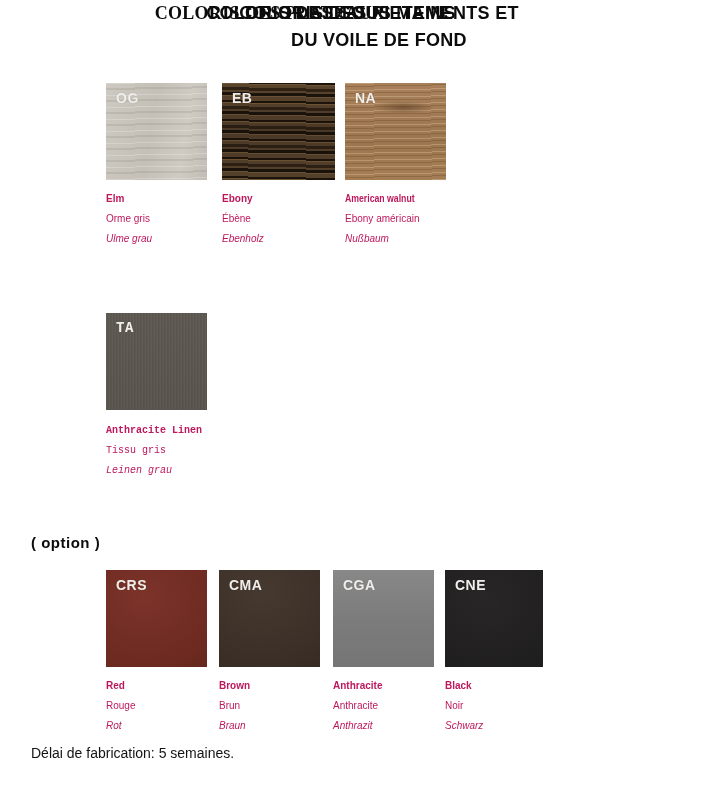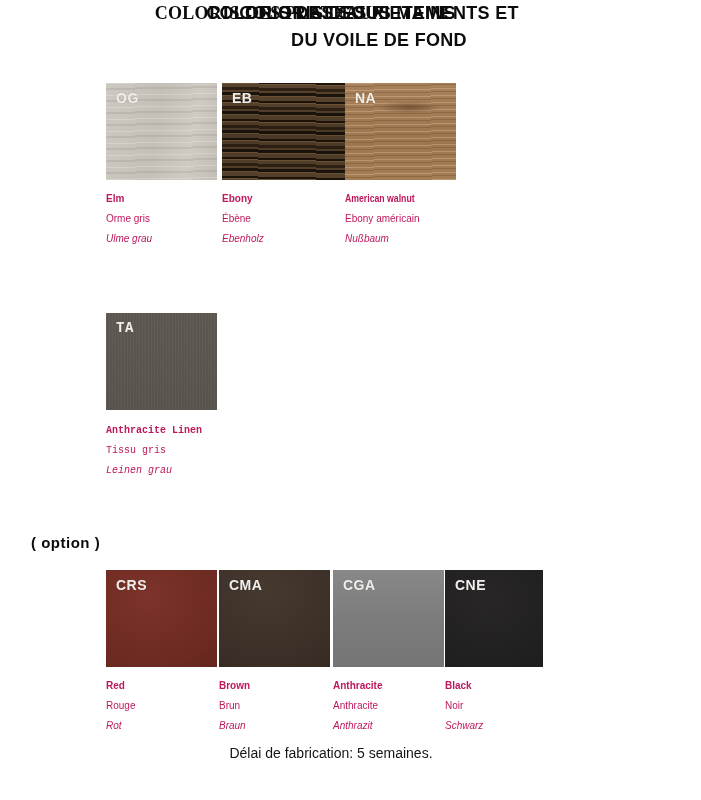--- a/index.html
+++ b/index.html
@@ -23,25 +23,25 @@
   }
   .title1{left:0;top:36;width:540px;font-family:Liberation Serif, serif;}
   .title2{left:213px;top:342;width:332px;white-space:normal;}
   .title3{left:31px;top:507;width:600px;}
   .sub3{
     position:absolute;left:31px;top:534px;width:600px;
     text-align:left;font-weight:700;font-size:15px;letter-spacing:0.5px;color:#0c0c0c;
   }
   .footer{
     position:absolute;left:31px;top:745px;width:600px;
-    text-align:center;font-size:14px;color:#141414;
+    text-align:left;font-size:14px;color:#141414;
   }
   .card{position:absolute;width:118px;}
   .tile{
-    position:relative;width:111px;height:97px;
+    position:relative;width:101px;height:97px;
   }
   .code{
     position:absolute;top:7px;left:10px;
     font-size:14px;font-weight:700;letter-spacing:0.5px;
     color:#f0efeb;text-shadow:0 0 1px rgba(60,55,50,0.25);
   }
   .names{margin-top:9px;font-size:10px;line-height:20px;color:#be185d;}
   .n1{font-weight:700;white-space:nowrap;}
   .n2{font-weight:400;white-space:nowrap;}
   .n3{font-style:italic;white-space:nowrap;}

